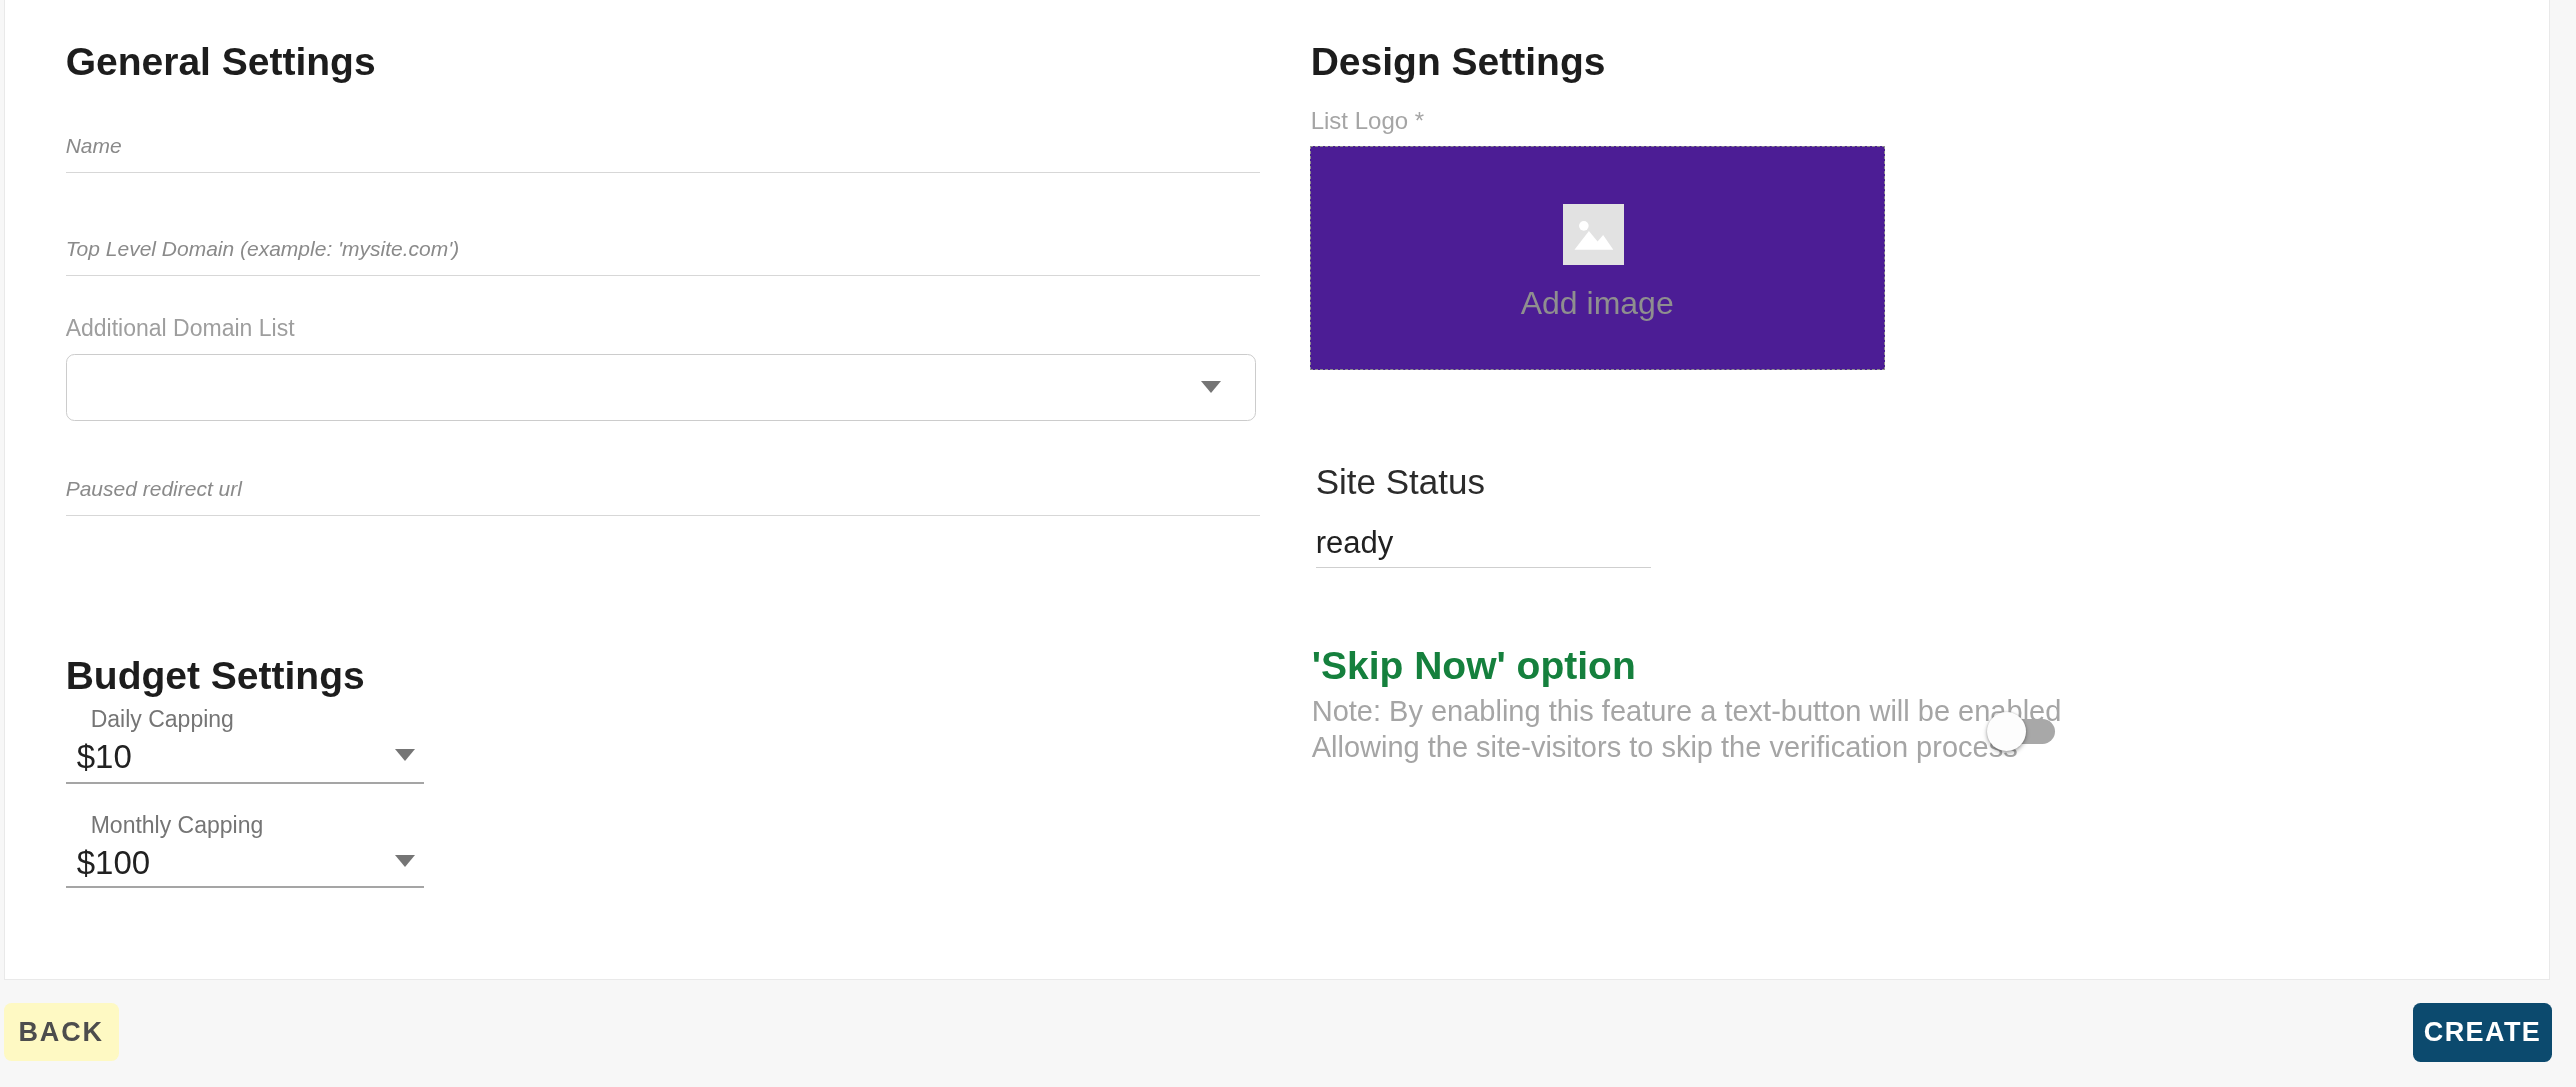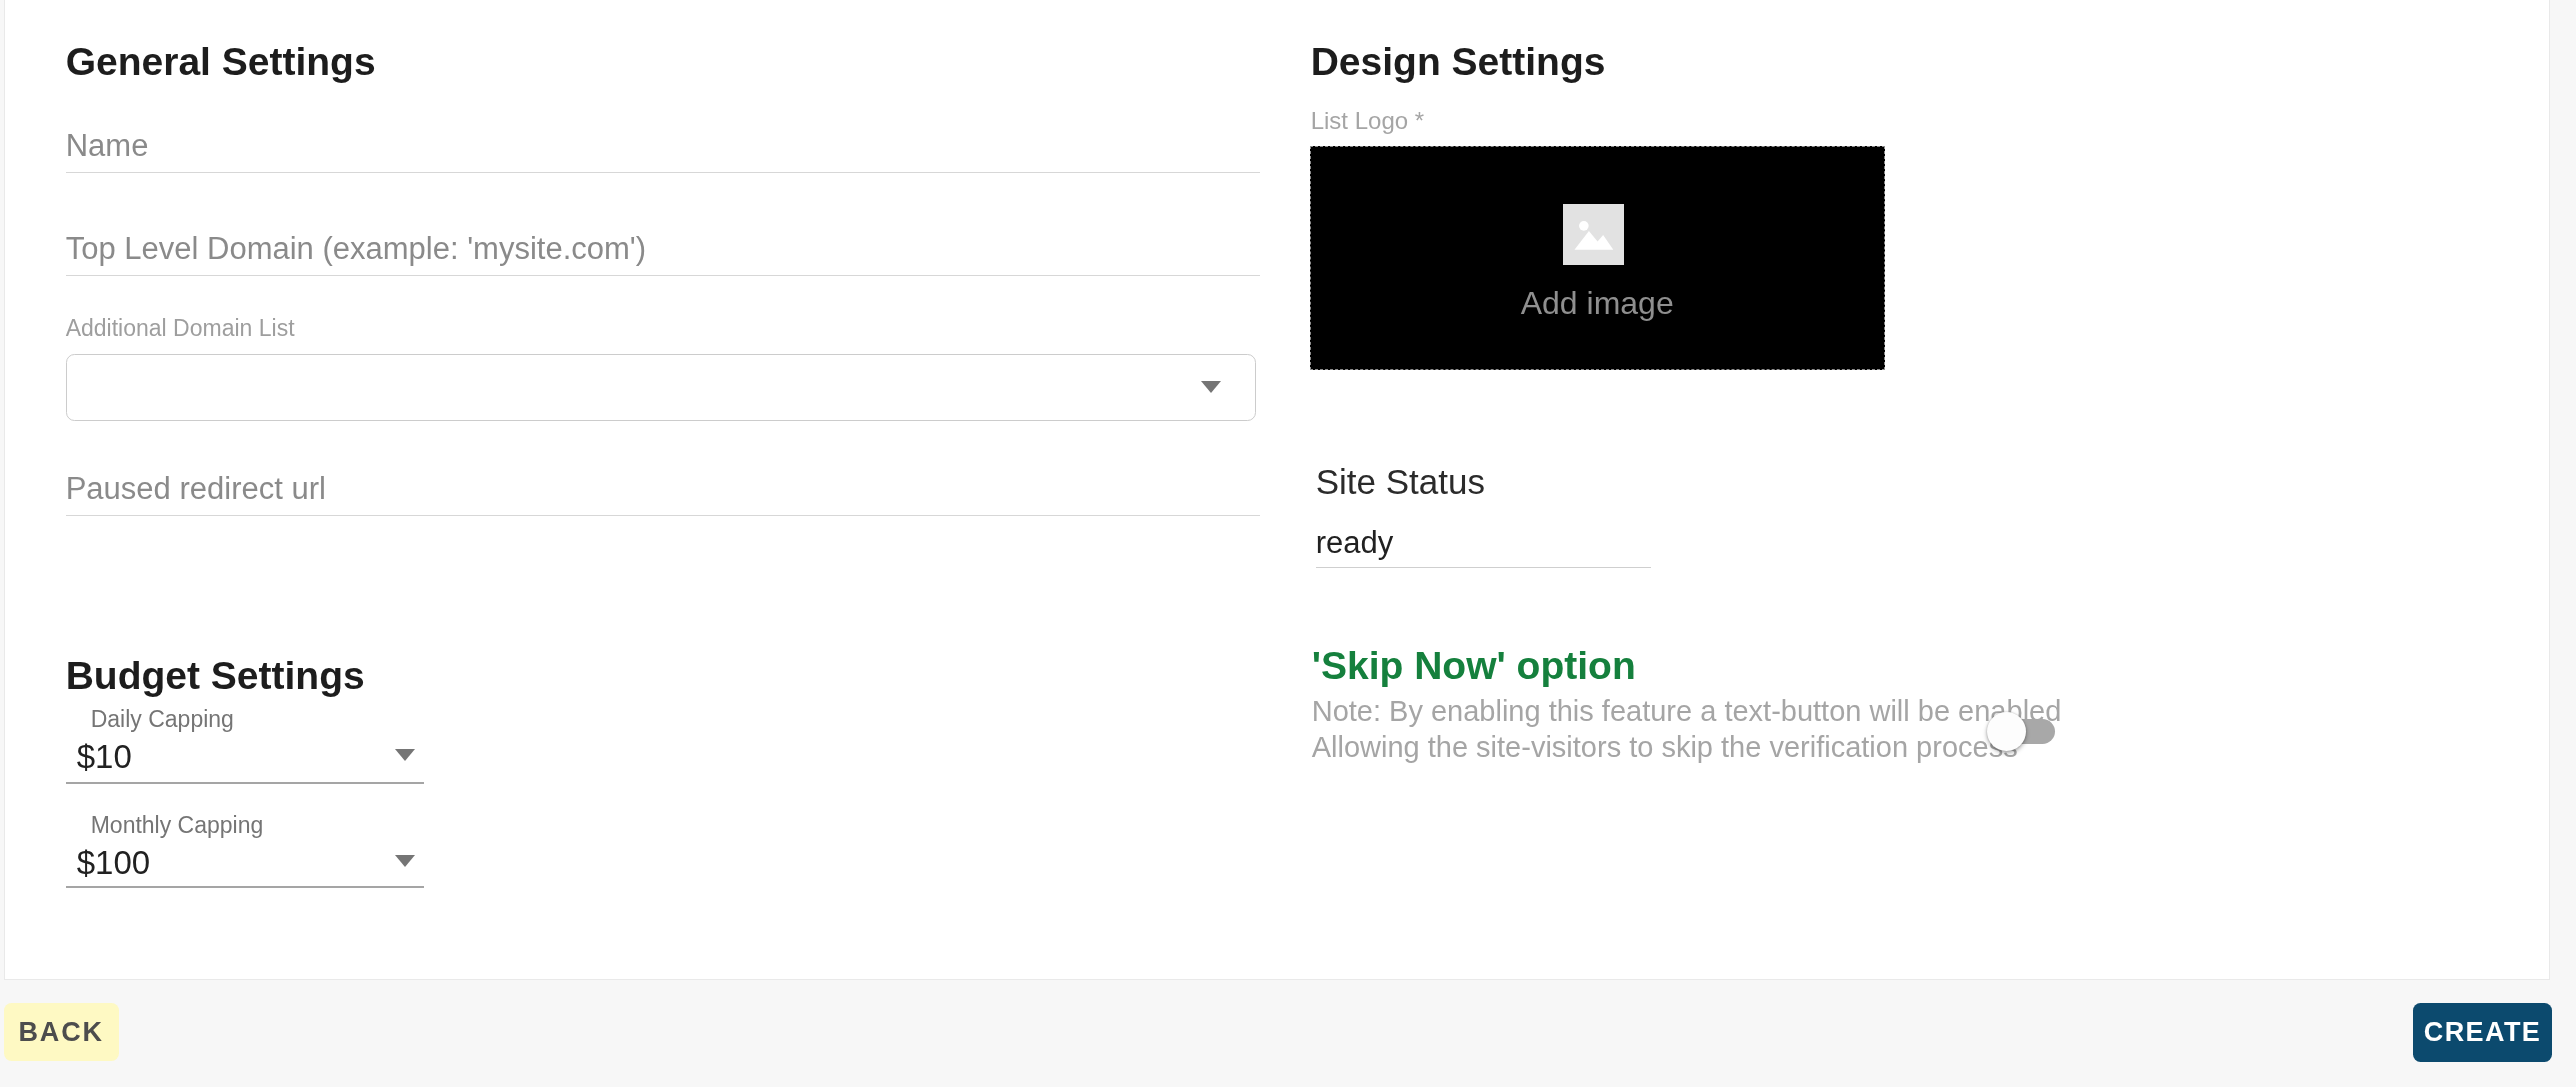--- a/index.html
+++ b/index.html
@@ -14,21 +14,21 @@
   }
 
   .section-title {
     position: absolute; font-size: 39px; font-weight: 700; color: #1d1d1d; line-height: 47px;
   }
 
   .text-field {
     position: absolute; width: 1194px; height: 54px;
     border: none; border-bottom: 1.9px solid #d7d7d7; outline: none;
     background: transparent; font-family: inherit;
-    font-size: 31px; color: #0f766e;
+    font-size: 21px; color: #0f766e; font-style: italic;
   }
   .text-field::placeholder { color: #8a8a8a; opacity: 1; }
 
   .micro-label { position: absolute; font-size: 23px; color: #9e9e9e; }
 
   .outlined-select {
     position: absolute; left: 61px; top: 354px; width: 1190px; height: 67px;
     border: 1.9px solid #cccccc; border-radius: 8.4px; background: #ffffff; cursor: pointer;
   }
   .caret {
@@ -38,21 +38,21 @@
   }
   .outlined-select .caret { position: absolute; right: 34px; top: 26px; }
 
   .capping-label { position: absolute; left: 86px; font-size: 23px; color: #757575; }
   .capping-value { position: absolute; left: 72px; font-size: 33px; color: #212121; }
   .capping-underline { position: absolute; left: 61px; width: 358px; height: 1.9px; background: #a5a5a5; }
   .capping-caret { position: absolute; left: 390px; }
 
   .dashed-box {
     position: absolute; left: 1305px; top: 146px; width: 575px; height: 224px;
-    border: 1.9px dashed #8f8f8f; background: #000000; cursor: pointer;
+    border: 1.9px dashed #8f8f8f; background: #4c1d95; cursor: pointer;
   }
   .img-icon {
     position: absolute; left: 252px; top: 57px; width: 61px; height: 61px;
     background: #e2e2e2;
   }
   .add-image-text {
     position: absolute; left: 0; top: 138px; width: 100%;
     text-align: center; font-size: 32px; color: #8f8f8f;
   }
 

